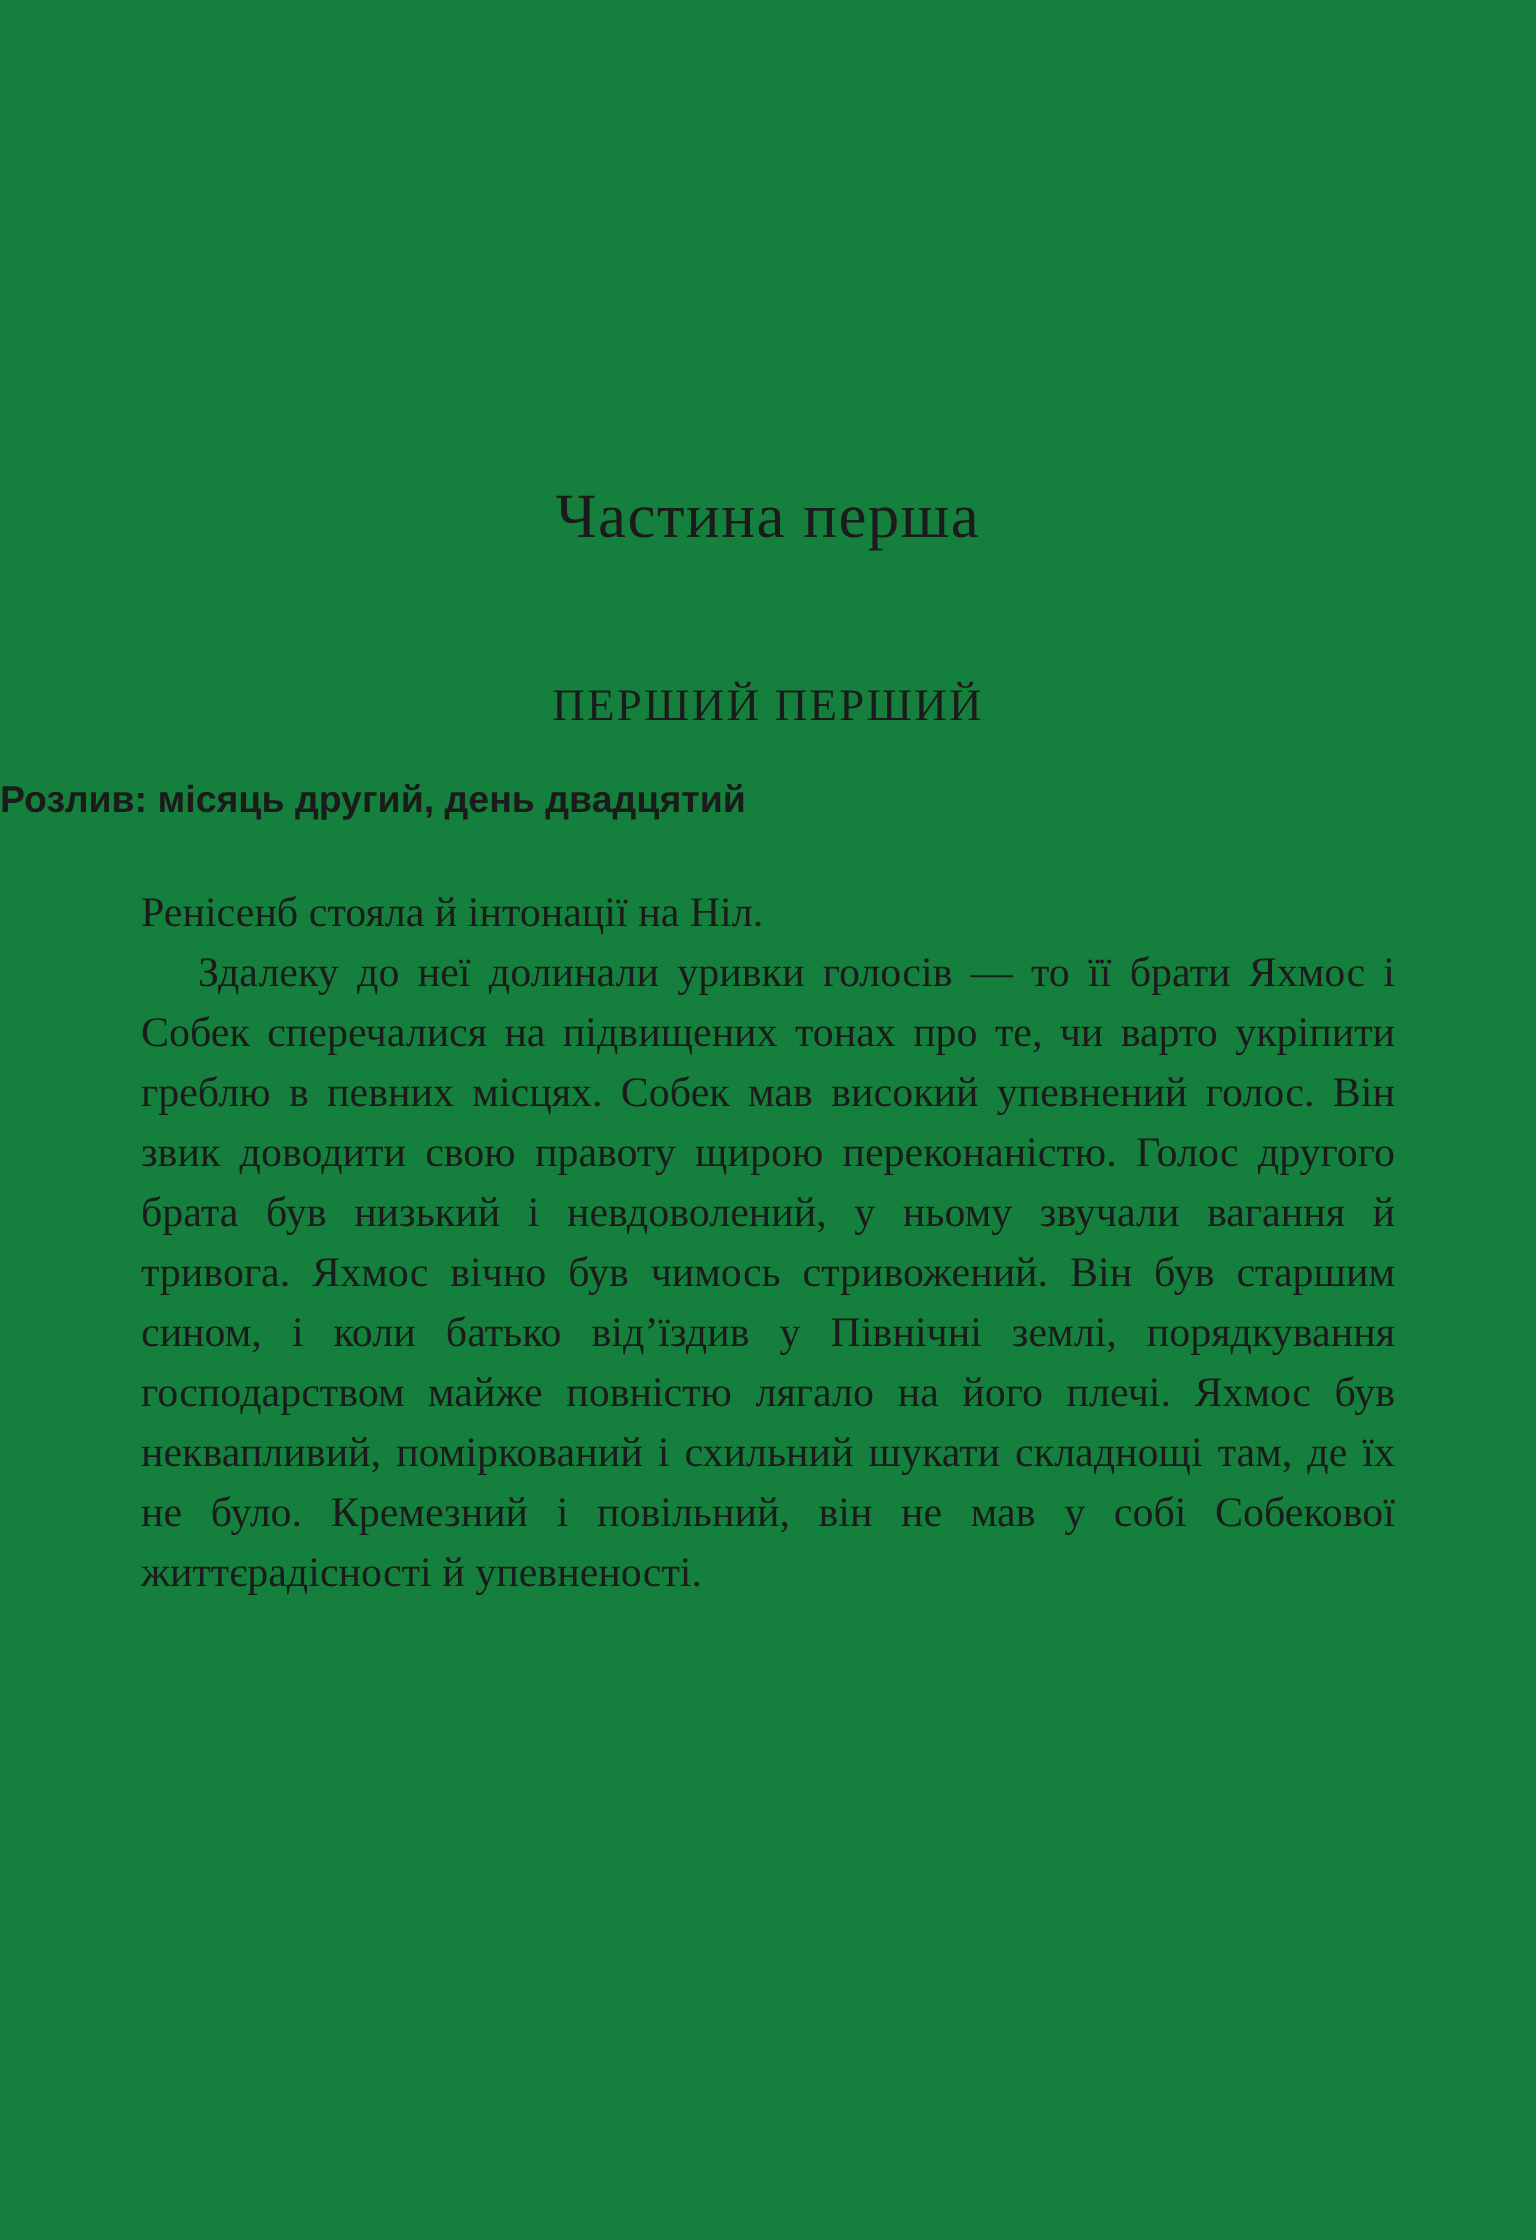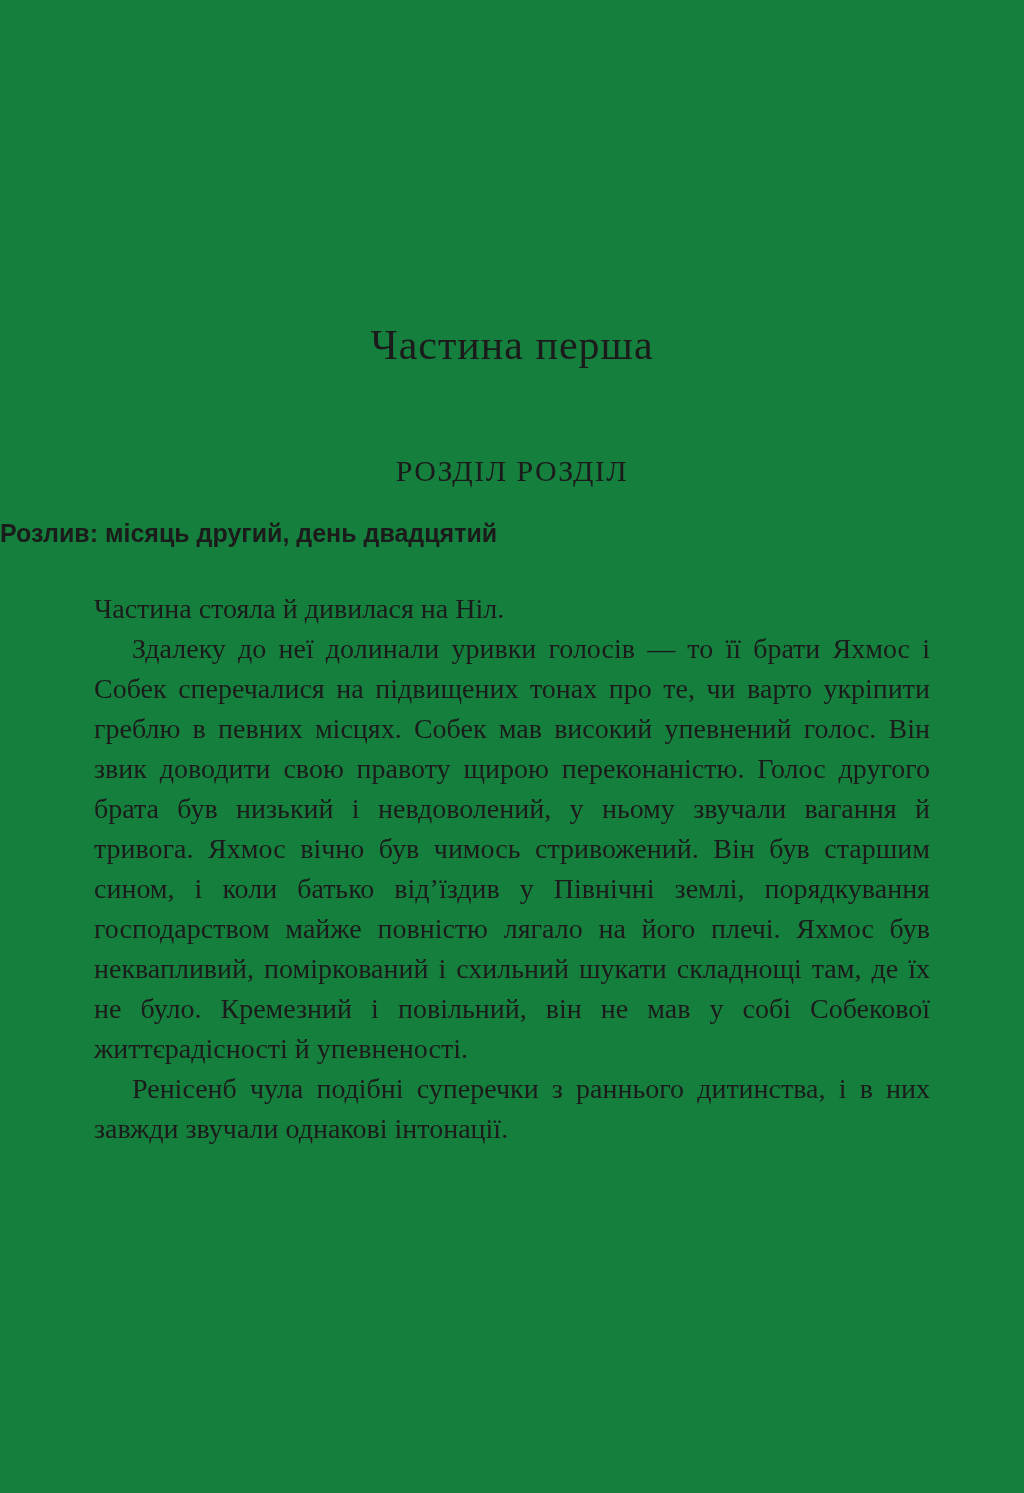--- a/index.html
+++ b/index.html
@@ -73,23 +73,22 @@
     }
   </style>
 </head>
 <body>
 
 <div class="page">
 
   <h2 class="part-heading">Частина перша</h2>
 
 
-  <h3 class="chapter-heading">РОЗДІЛ РОЗДІЛ</h3>
+  <h3 class="chapter-heading">ПЕРШИЙ ПЕРШИЙ</h3>
 
   <h4 class="chapter-subtitle">Розлив: місяць другий, день двадцятий</h4>
 
   <div class="body-text">
-    <p class="no-indent">Частина стояла й дивилася на Ніл.</p>
+    <p class="no-indent">Ренісенб стояла й інтонації на Ніл.</p>
     <p>Здалеку до неї долинали уривки голосів — то її брати Яхмос і Собек сперечалися на підвищених тонах про те, чи варто укріпити греблю в певних місцях. Собек мав високий упевнений голос. Він звик доводити свою правоту щирою переконаністю. Голос другого брата був низький і невдоволений, у ньому звучали вагання й тривога. Яхмос вічно був чимось стривожений. Він був старшим сином, і коли батько від’їздив у Північні землі, порядкування господарством майже повністю лягало на його плечі. Яхмос був неквапливий, поміркований і схильний шукати складнощі там, де їх не було. Кремезний і повільний, він не мав у собі Собекової життєрадісності й упевненості.</p>
-    <p>Ренісенб чула подібні суперечки з раннього дитинства, і в них завжди звучали однакові інтонації.</p>
   </div>
 
 </div>
 
 </body></html>

